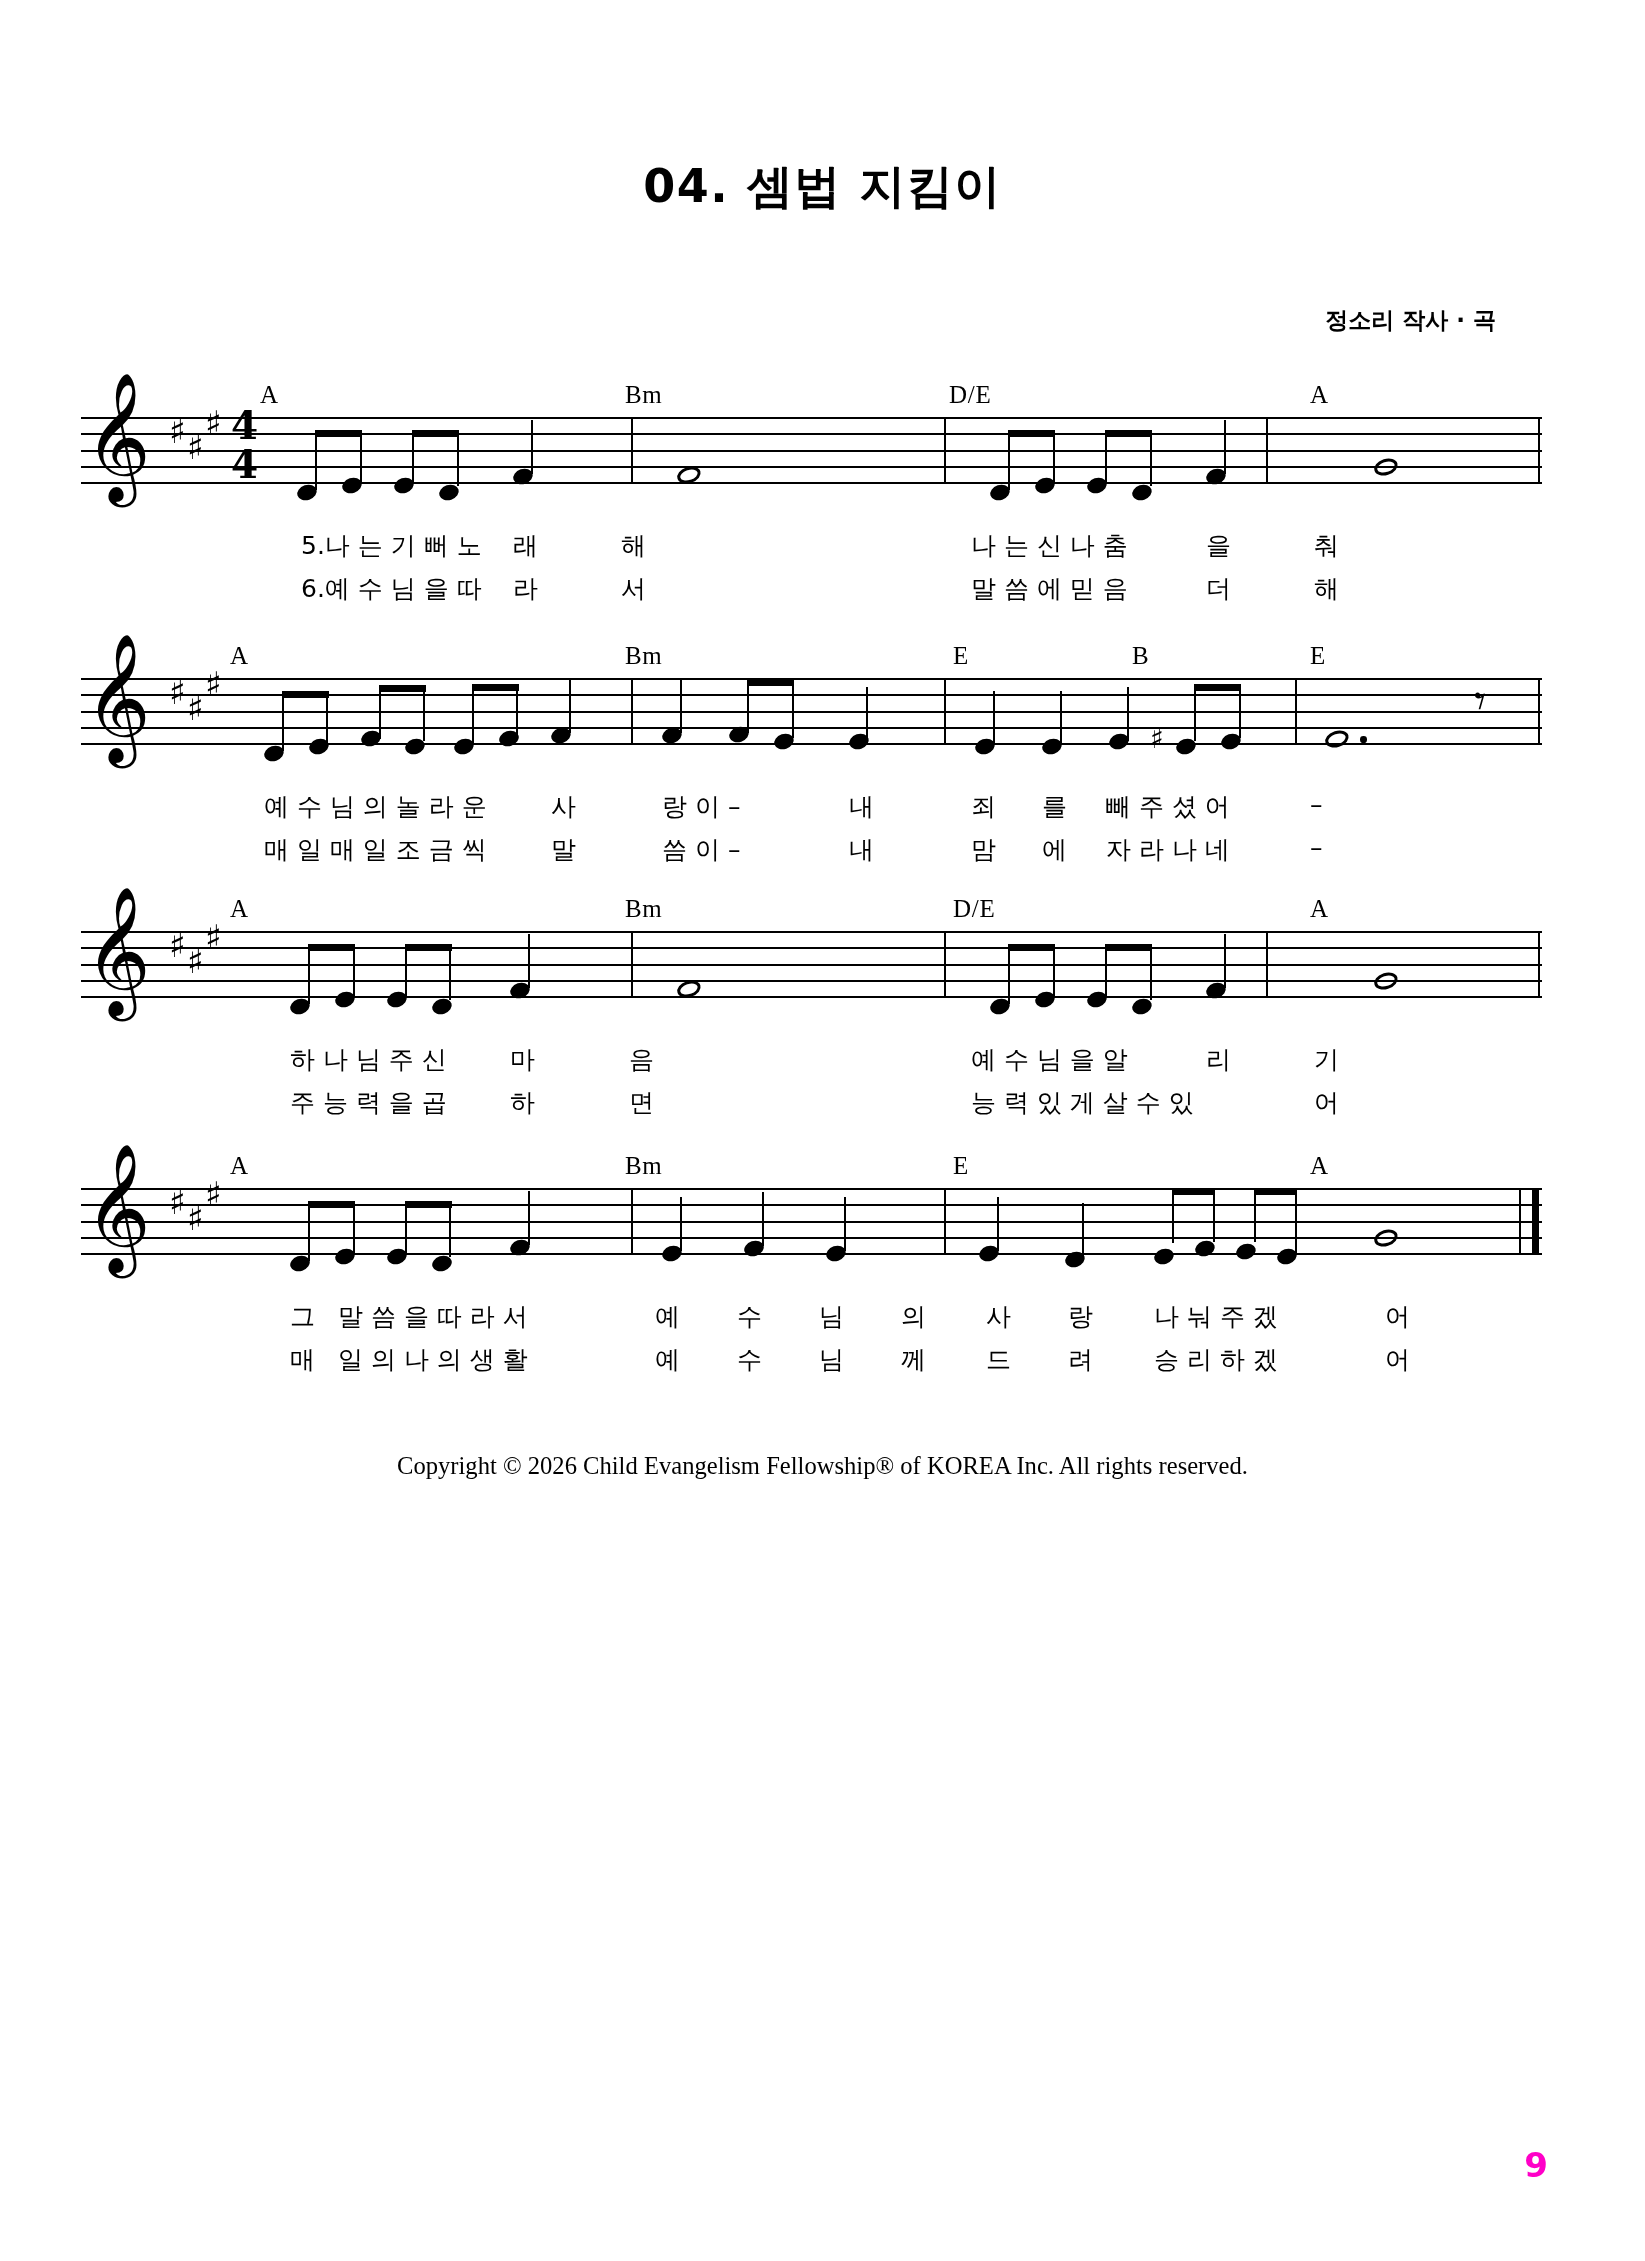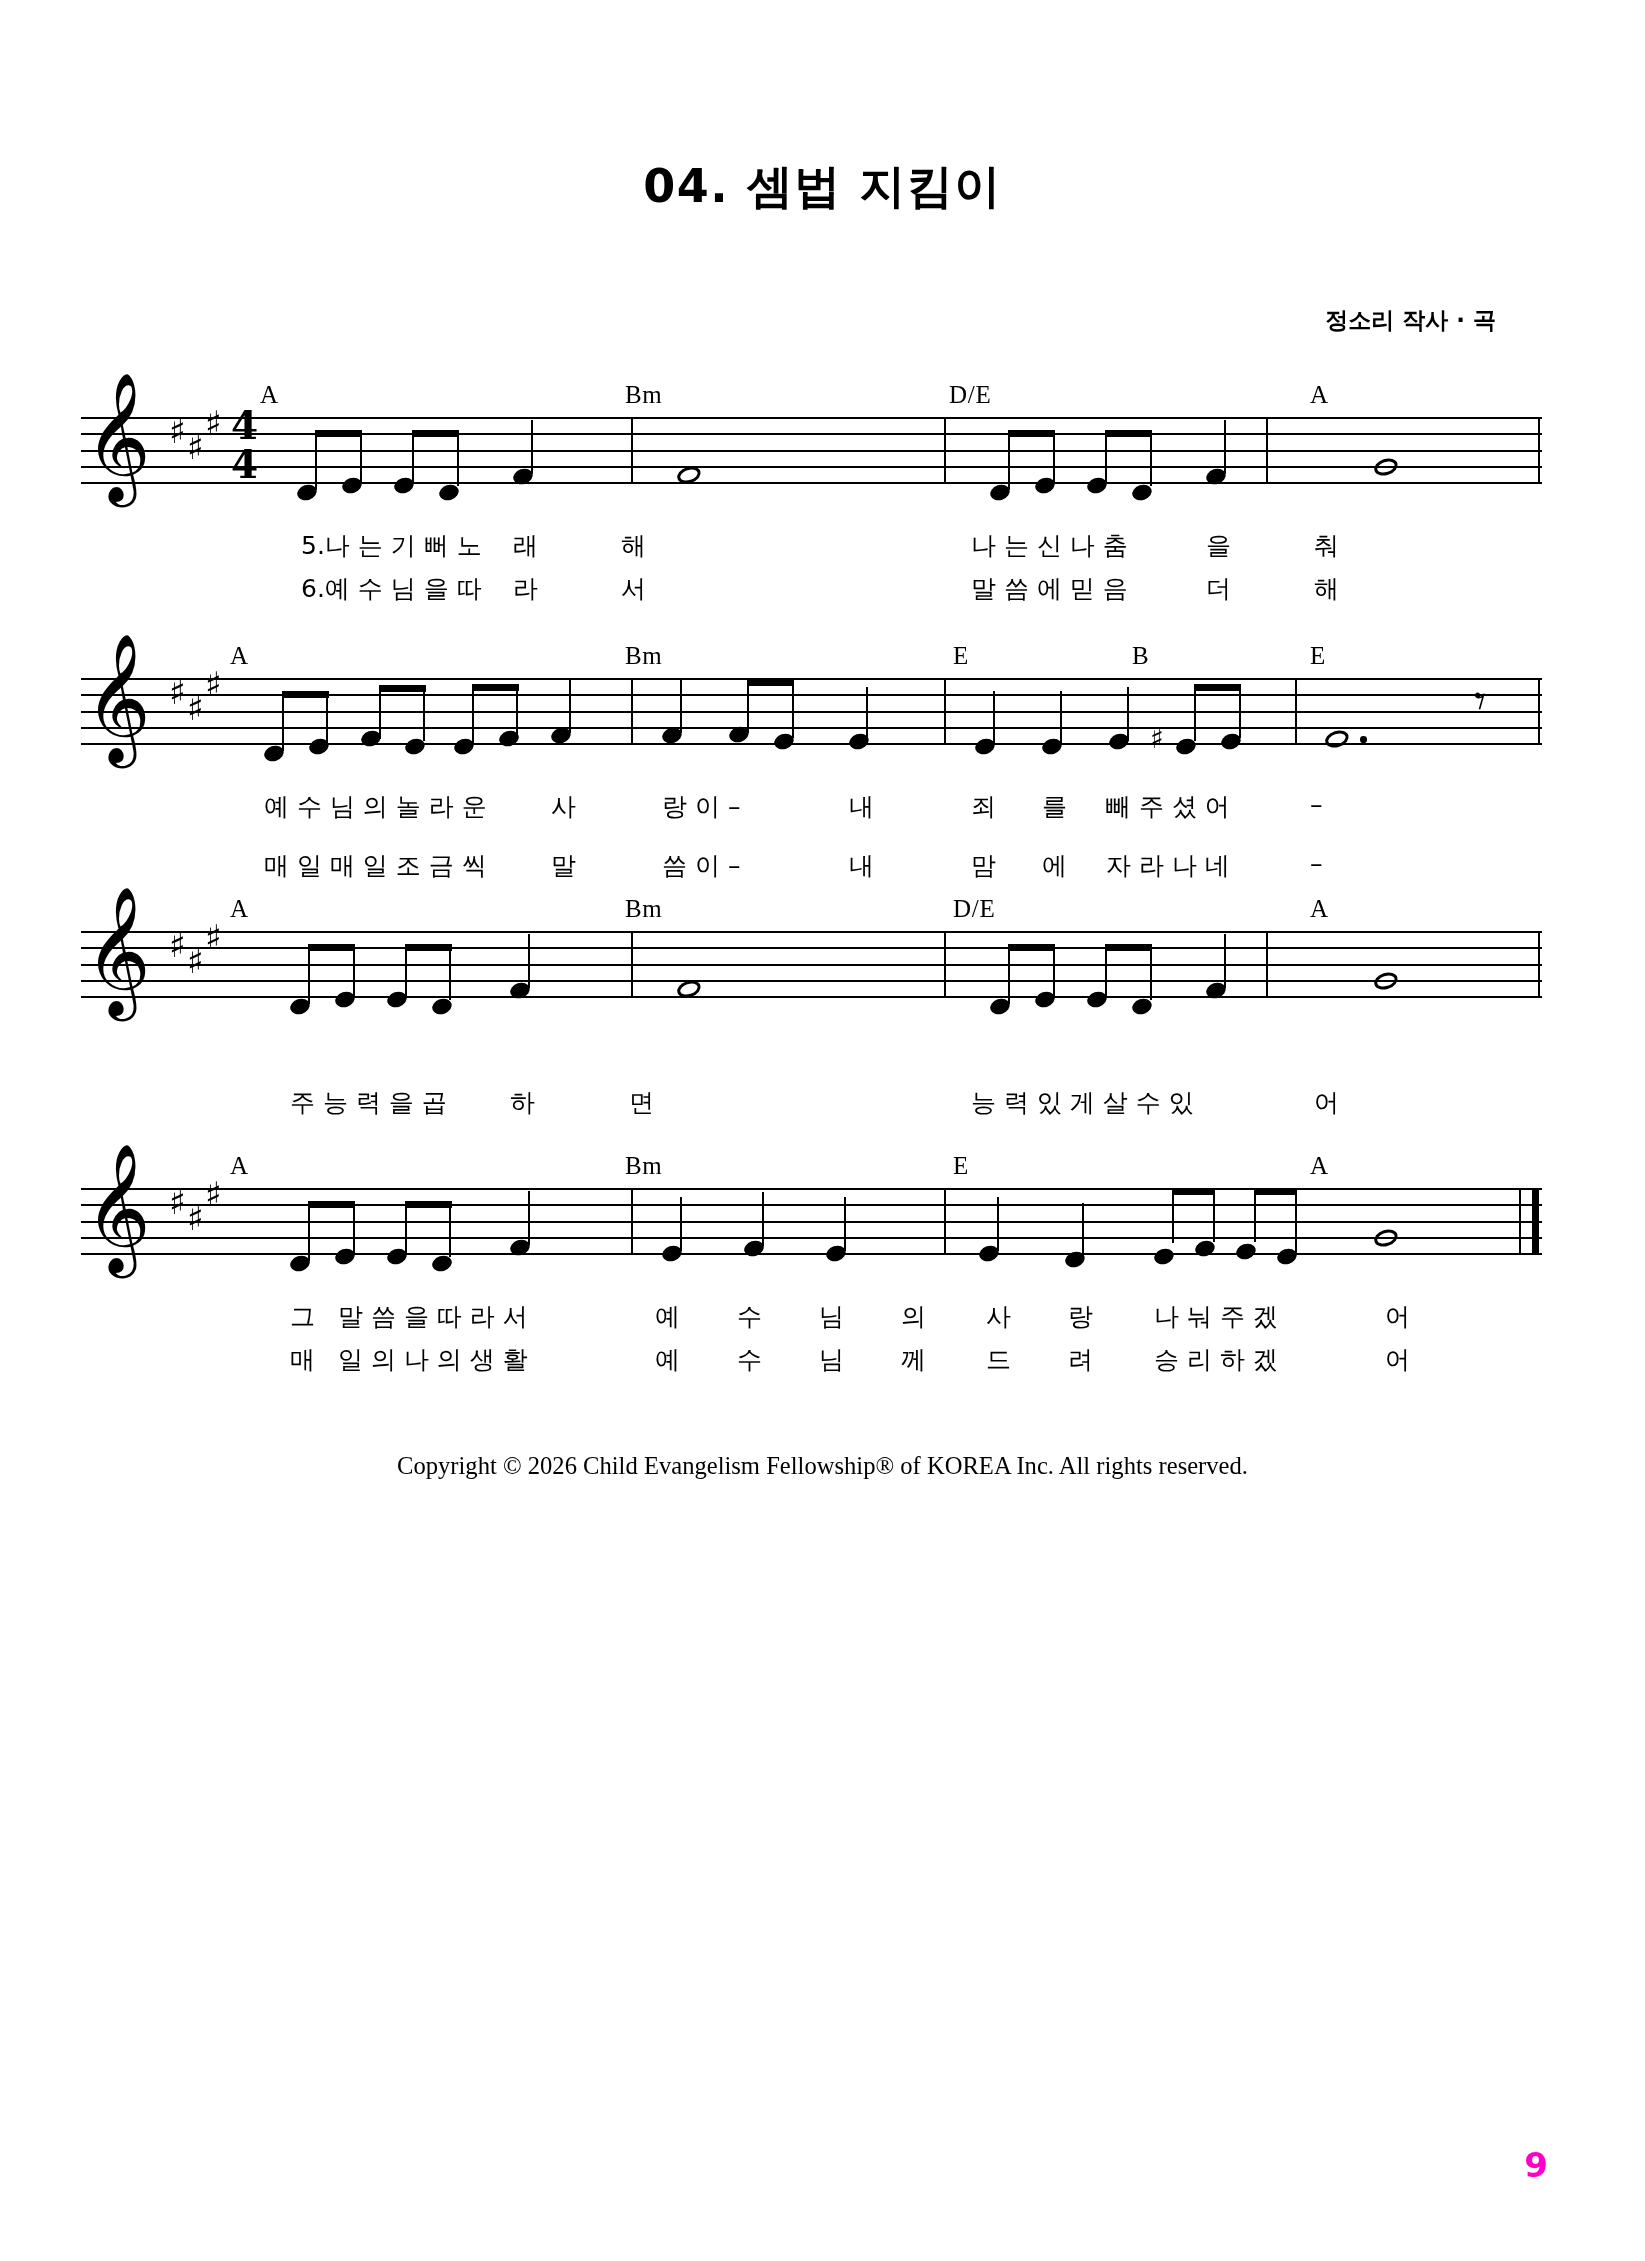--- a/index.html
+++ b/index.html
@@ -358,21 +358,21 @@
   <div class="lyric-row" style="top:142px;">
     <span style="left:190px;">예 수 님 의 놀 라 운</span>
     <span style="left:477px;">사</span>
     <span style="left:588px;">랑 이 –</span>
     <span style="left:775px;">내</span>
     <span style="left:897px;">죄</span>
     <span style="left:968px;">를</span>
     <span style="left:1032px;">빼 주 셨 어</span>
     <span style="left:1236px;">–</span>
   </div>
-  <div class="lyric-row" style="top:201px;">
+  <div class="lyric-row" style="top:185px;">
     <span style="left:190px;">매 일 매 일 조 금 씩</span>
     <span style="left:477px;">말</span>
     <span style="left:588px;">씀 이 –</span>
     <span style="left:775px;">내</span>
     <span style="left:897px;">맘</span>
     <span style="left:968px;">에</span>
     <span style="left:1032px;">자 라 나 네</span>
     <span style="left:1236px;">–</span>
   </div>
 </div>
@@ -428,20 +428,28 @@
     <div class="note" style="left:1058px; top:98px;"></div>
     <div class="stem" style="left:1076px; top:45px;"></div>
     <div class="beam" style="left:1031px; top:43px; width:47px;"></div>
 
     <div class="note" style="left:1132px; top:82px;"></div>
     <div class="stem" style="left:1150px; top:33px;"></div>
 
     <div class="note open" style="left:1300px; top:72px;"></div>
   </div>
 
+  <div class="lyric-row" style="top:142px;">
+    <span style="left:216px;">하 나 님 주 신</span>
+    <span style="left:436px;">마</span>
+    <span style="left:555px;">음</span>
+    <span style="left:897px;">예 수 님 을 알</span>
+    <span style="left:1132px;">리</span>
+    <span style="left:1240px;">기</span>
+  </div>
   <div class="lyric-row" style="top:185px;">
     <span style="left:216px;">주 능 력 을 곱</span>
     <span style="left:436px;">하</span>
     <span style="left:555px;">면</span>
     <span style="left:897px;">능 력 있 게 살 수 있</span>
     <span style="left:1240px;">어</span>
   </div>
 </div>
 
 <div class="system" style="top:1158px;">

